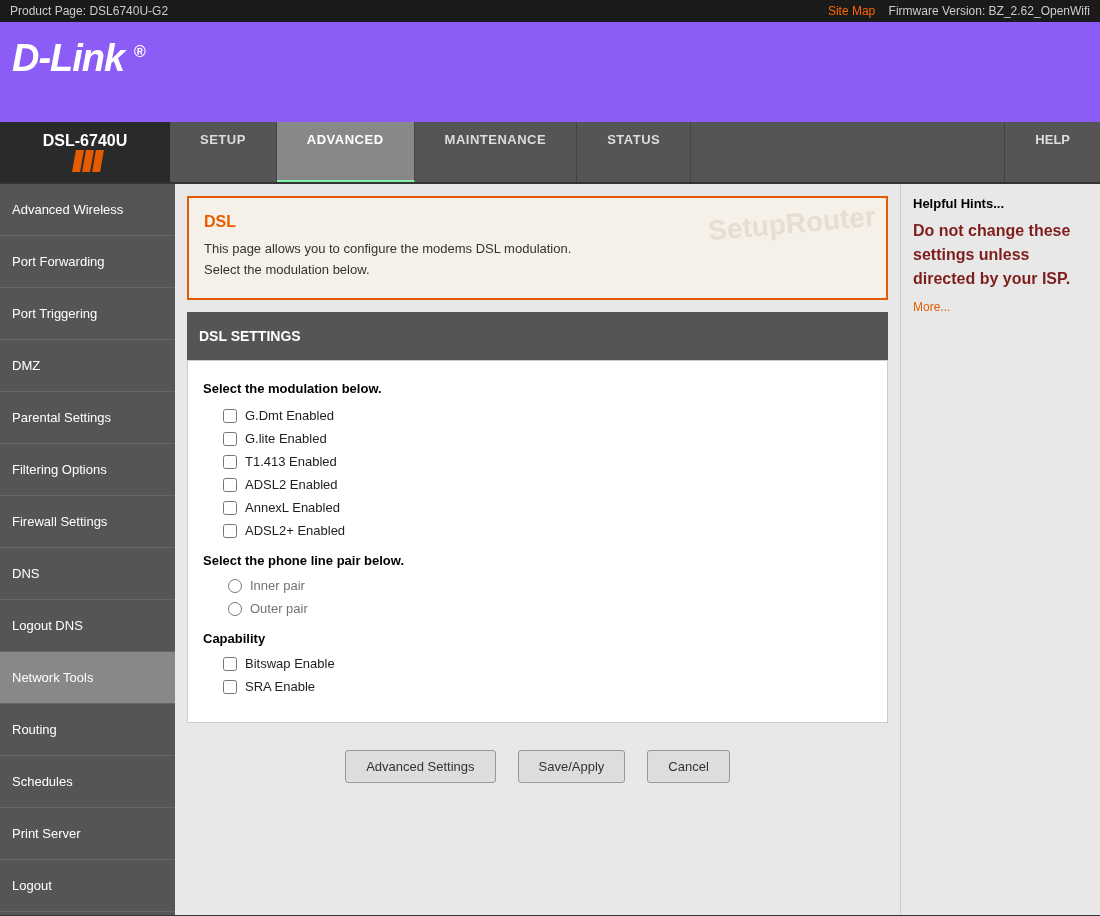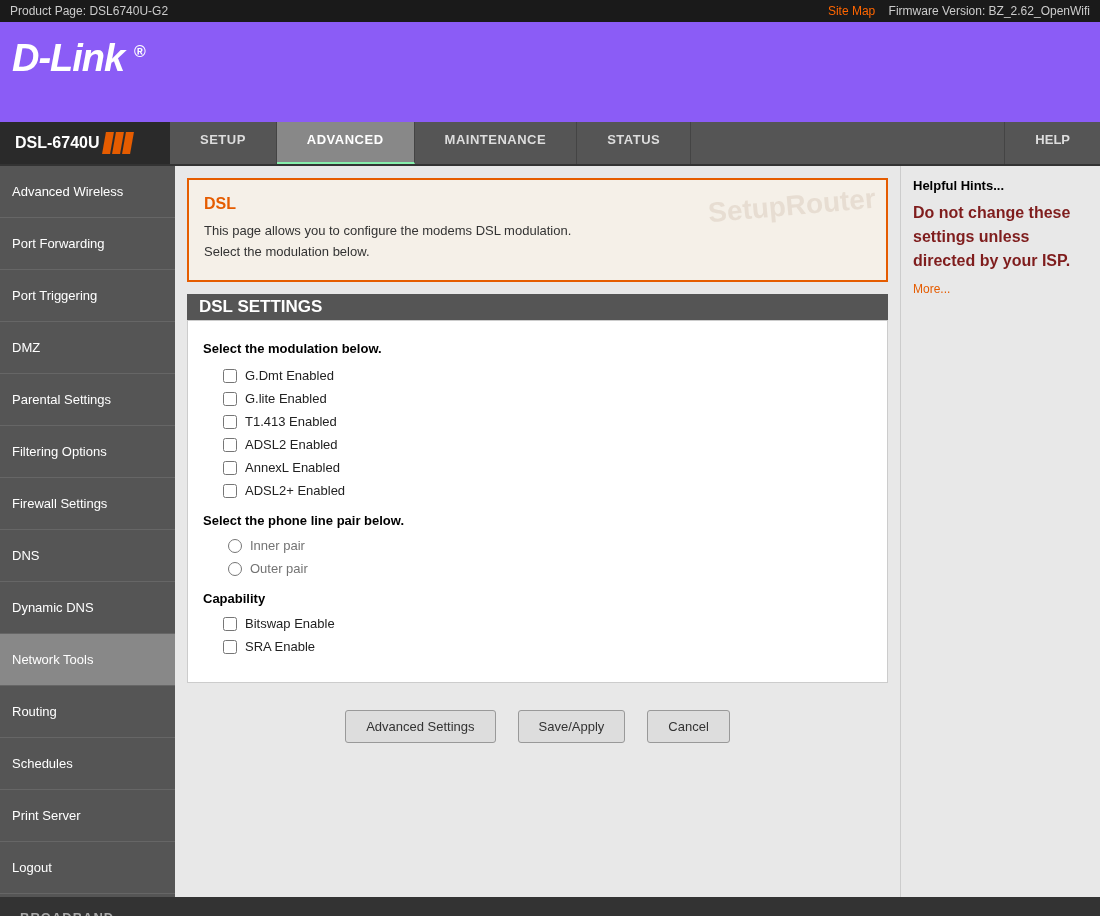--- a/index.html
+++ b/index.html
@@ -9,21 +9,21 @@
     #top-bar { background: #1a1a1a; color: #ccc; font-size: 12px; padding: 4px 10px; display: flex; justify-content: space-between; align-items: center; }
     #top-bar a { color: #ff6600; text-decoration: none; }
 
     
     #header { background: #8b5cf6; padding: 15px 12px; height: 100px; display: flex; align-items: flex-start; }
     #logo { color: white; font-size: 38px; font-weight: bold; font-style: italic; letter-spacing: -1px; }
     #logo span { color: white; }
 
     
     #nav-tabs { background: #555; display: flex; border-bottom: 2px solid #333; }
-    #nav-tabs .brand-tab { background: #2a2a2a; color: white; font-weight: bold; padding: 10px 15px; display: flex; align-items: center; min-width: 170px; font-size: 16px; }
+    #nav-tabs .brand-tab { background: #2a2a2a; color: white; font-weight: bold; padding: 10px 15px; display: flex; align-items: center; min-width: 170px; font-size: 16px; flex-direction: column; }
     #nav-tabs .brand-tab .stripes { display: inline-flex; gap: 2px; margin-left: 5px; }
     #nav-tabs .brand-tab .stripe { width: 8px; height: 22px; background: #e55c00; display: inline-block; transform: skewX(-10deg); }
     #nav-tabs .tab { padding: 10px 30px; color: #ddd; cursor: pointer; font-weight: bold; font-size: 13px; letter-spacing: 0.5px; border-right: 1px solid #444; }
     #nav-tabs .tab.active { background: #888; color: white; border-bottom: 2px solid #86efac; }
     #nav-tabs .tab-help { padding: 10px 30px; color: #ddd; font-weight: bold; font-size: 13px; margin-left: auto; border-left: 1px solid #444; }
 
     
     #main { display: flex; height: calc(916px - 145px - 40px); }
 
     
@@ -35,21 +35,21 @@
     #content { flex: 1; background: #e8e8e8; padding: 0; overflow-y: auto; }
 
     
     .info-box { background: #f5f0e8; border: 2px solid #e55c00; margin: 12px; padding: 15px; position: relative; }
     .info-box h2 { color: #e55c00; font-size: 16px; font-weight: bold; margin-bottom: 10px; }
     .info-box p { color: #333; margin-bottom: 6px; font-size: 13px; }
     .watermark { position: absolute; top: 10px; right: 10px; font-size: 28px; color: rgba(200,180,160,0.3); font-weight: bold; transform: rotate(-5deg); pointer-events: none; }
 
     
     .settings-section { margin: 12px; }
-    .settings-header { background: #555; color: white; padding: 3px 12px; font-weight: bold; font-size: 17px; }
+    .settings-header { background: #555; color: white; padding: 16px 12px; font-weight: bold; font-size: 14px; }
     .settings-body { background: white; border: 1px solid #ccc; padding: 20px 15px; }
 
     .modulation-label { font-weight: bold; margin-bottom: 12px; font-size: 13px; }
     .checkbox-item { display: flex; align-items: center; gap: 8px; margin-bottom: 8px; margin-left: 20px; }
     .checkbox-item input[type="checkbox"] { width: 14px; height: 14px; }
     .checkbox-item label { font-size: 13px; color: #222; }
 
     .phone-line-label { font-weight: bold; margin: 15px 0 10px 0; font-size: 13px; }
     .radio-item { display: flex; align-items: center; gap: 8px; margin-bottom: 8px; margin-left: 25px; }
     .radio-item input[type="radio"] { width: 14px; height: 14px; }
@@ -109,21 +109,21 @@
 
   <div id="sidebar">
     <div class="sidebar-item">Advanced Wireless</div>
     <div class="sidebar-item">Port Forwarding</div>
     <div class="sidebar-item">Port Triggering</div>
     <div class="sidebar-item">DMZ</div>
     <div class="sidebar-item">Parental Settings</div>
     <div class="sidebar-item">Filtering Options</div>
     <div class="sidebar-item">Firewall Settings</div>
     <div class="sidebar-item">DNS</div>
-    <div class="sidebar-item">Dynamic DNS</div>
+    <div class="sidebar-item">Logout DNS</div>
     <div class="sidebar-item active">Network Tools</div>
     <div class="sidebar-item">Routing</div>
     <div class="sidebar-item">Schedules</div>
     <div class="sidebar-item">Print Server</div>
     <div class="sidebar-item">Logout</div>
   </div>
 
   <div id="content">
 
     <div class="info-box">

